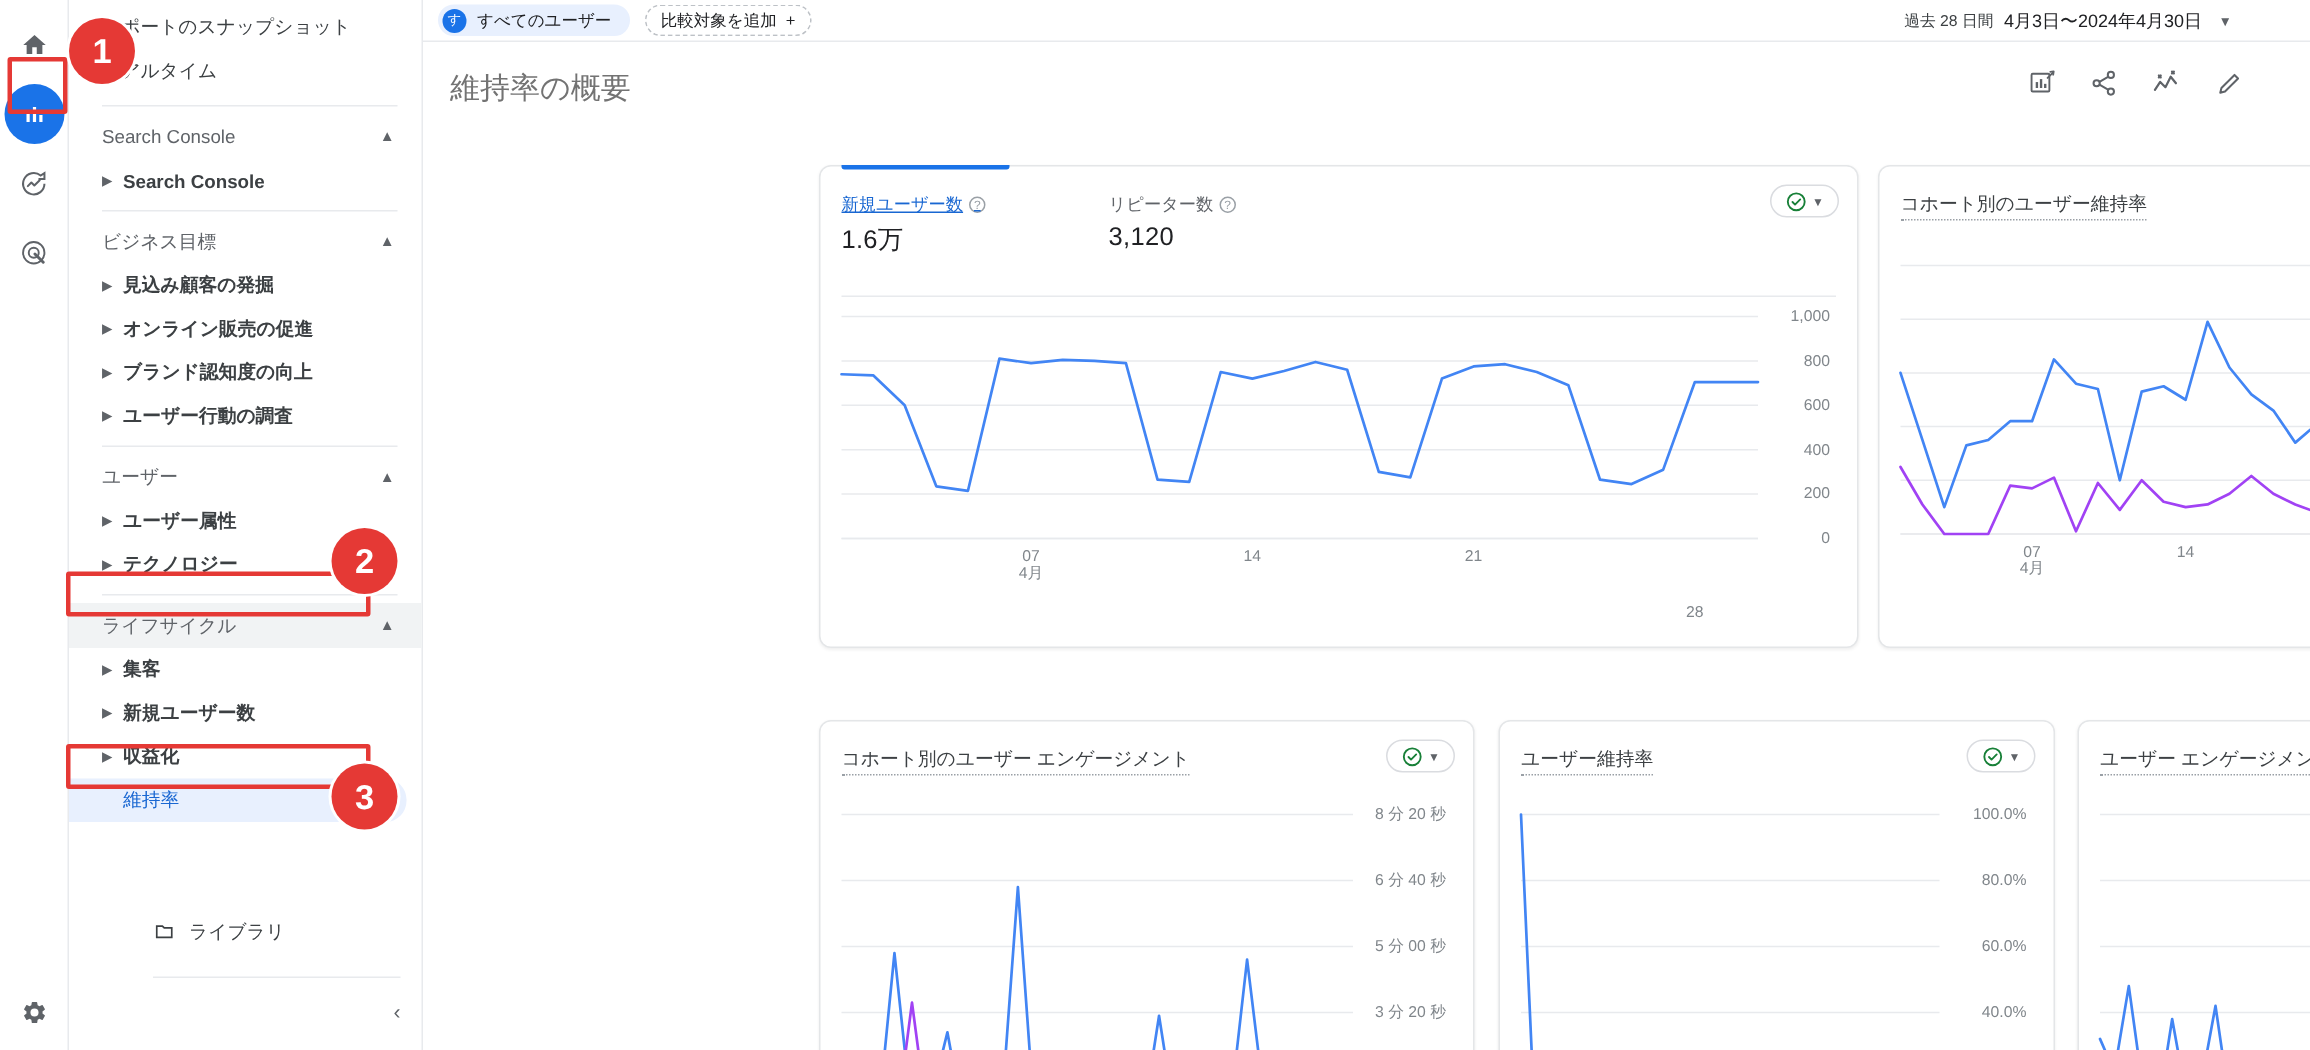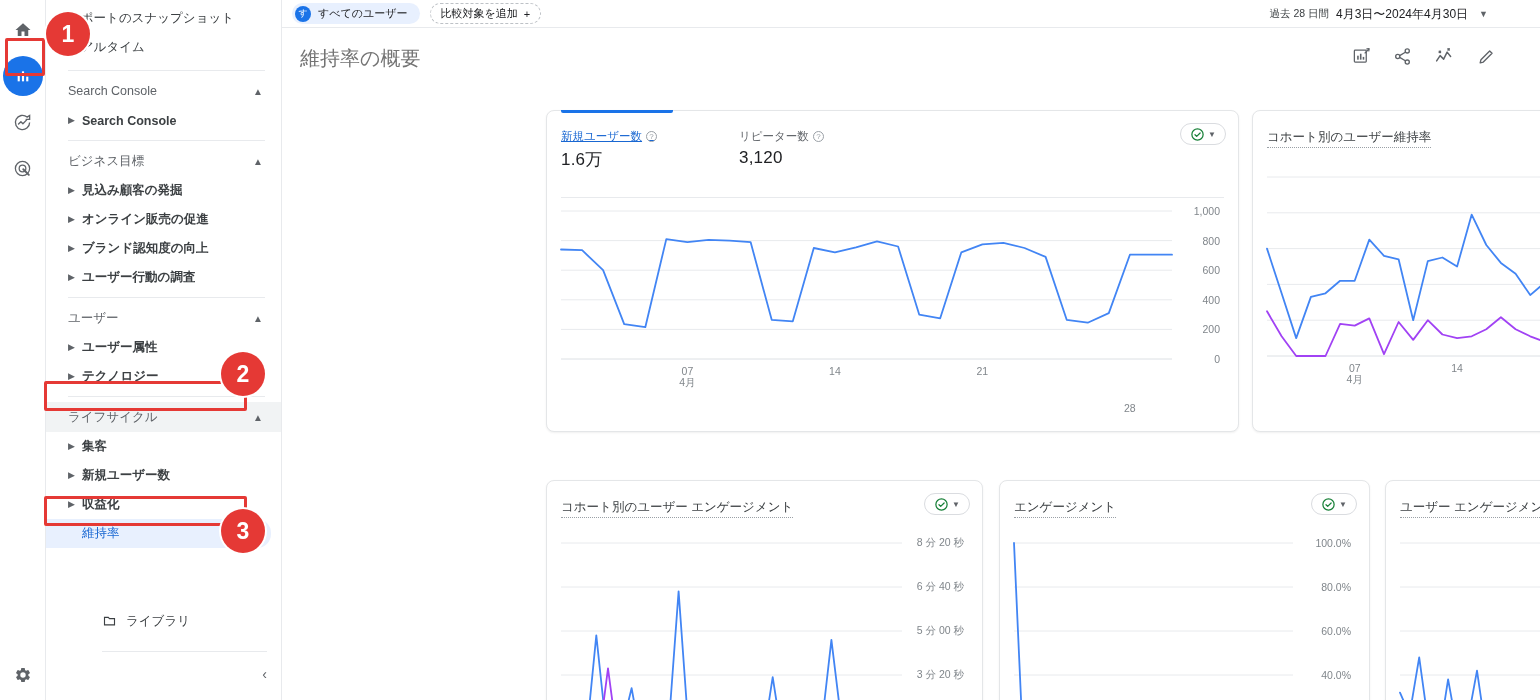--- a/index.html
+++ b/index.html
@@ -434,21 +434,21 @@
               <line x1="0" y1="14" x2="341" y2="14" stroke="#e8eaed" stroke-width="1"></line>
               <line x1="0" y1="234" x2="341" y2="234" stroke="#e8eaed" stroke-width="1"></line>
               <path d="M0.0 225.2 L11.8 227.4 L23.5 226.1 L35.3 106.4 L47.0 216.4 L58.8 207.6 L70.6 159.2 L82.3 223.0 L94.1 225.2 L105.8 223.0 L117.6 62.4 L129.3 225.2 L141.1 227.4 L152.9 209.8 L164.6 226.1 L176.4 212.0 L188.1 225.2 L199.9 224.3 L211.7 148.2 L223.4 223.0 L235.2 226.1 L246.9 216.4 L258.7 214.2 L270.4 110.8 L282.2 207.6 L294.0 223.0 L305.7 225.2 L317.5 226.1 L329.2 224.3 L341.0 223.0" fill="none" stroke="#4285F4" stroke-width="1.8" stroke-linejoin="round" stroke-linecap="round"></path>
               <path d="M0.0 234.0 L11.8 234.0 L23.5 234.0 L35.3 229.6 L47.0 139.4 L58.8 228.7 L70.6 234.0 L82.3 234.0 L94.1 234.0 L105.8 234.0 L117.6 228.7 L129.3 234.0 L141.1 234.0 L152.9 234.0 L164.6 234.0 L176.4 234.0 L188.1 234.0 L199.9 234.0 L211.7 234.0 L223.4 234.0 L235.2 234.0 L246.9 234.0 L258.7 234.0 L270.4 234.0 L282.2 234.0 L294.0 234.0 L305.7 234.0 L317.5 234.0 L329.2 234.0 L341.0 234.0" fill="none" stroke="#A142F4" stroke-width="1.8" stroke-linejoin="round" stroke-linecap="round"></path>
             </svg>
           </div>
       </div>
 
       <div class="card" style="position:absolute; left:717px; top:392px; width:371px; height:300px;">
         <div style="padding:16px 0 0 14px;">
-          <span class="card-title">エンゲージメント</span>
+          <span class="card-title">ユーザー維持率</span>
         </div>
         <div class="pill-btn">
           <svg width="15" height="15" viewBox="0 0 24 24" fill="none" stroke="#188038" stroke-width="2">
               <circle cx="12" cy="12" r="9"></circle>
               <path d="M8 12.3l2.7 2.7L16.2 9.5" stroke-linecap="round" stroke-linejoin="round"></path>
             </svg>
           <span class="caret">▼</span>
         </div>
         <div class="chartwrap" style="left:14px; right:14px; top:48px; height:240px;">
             <div class="ylabels">

